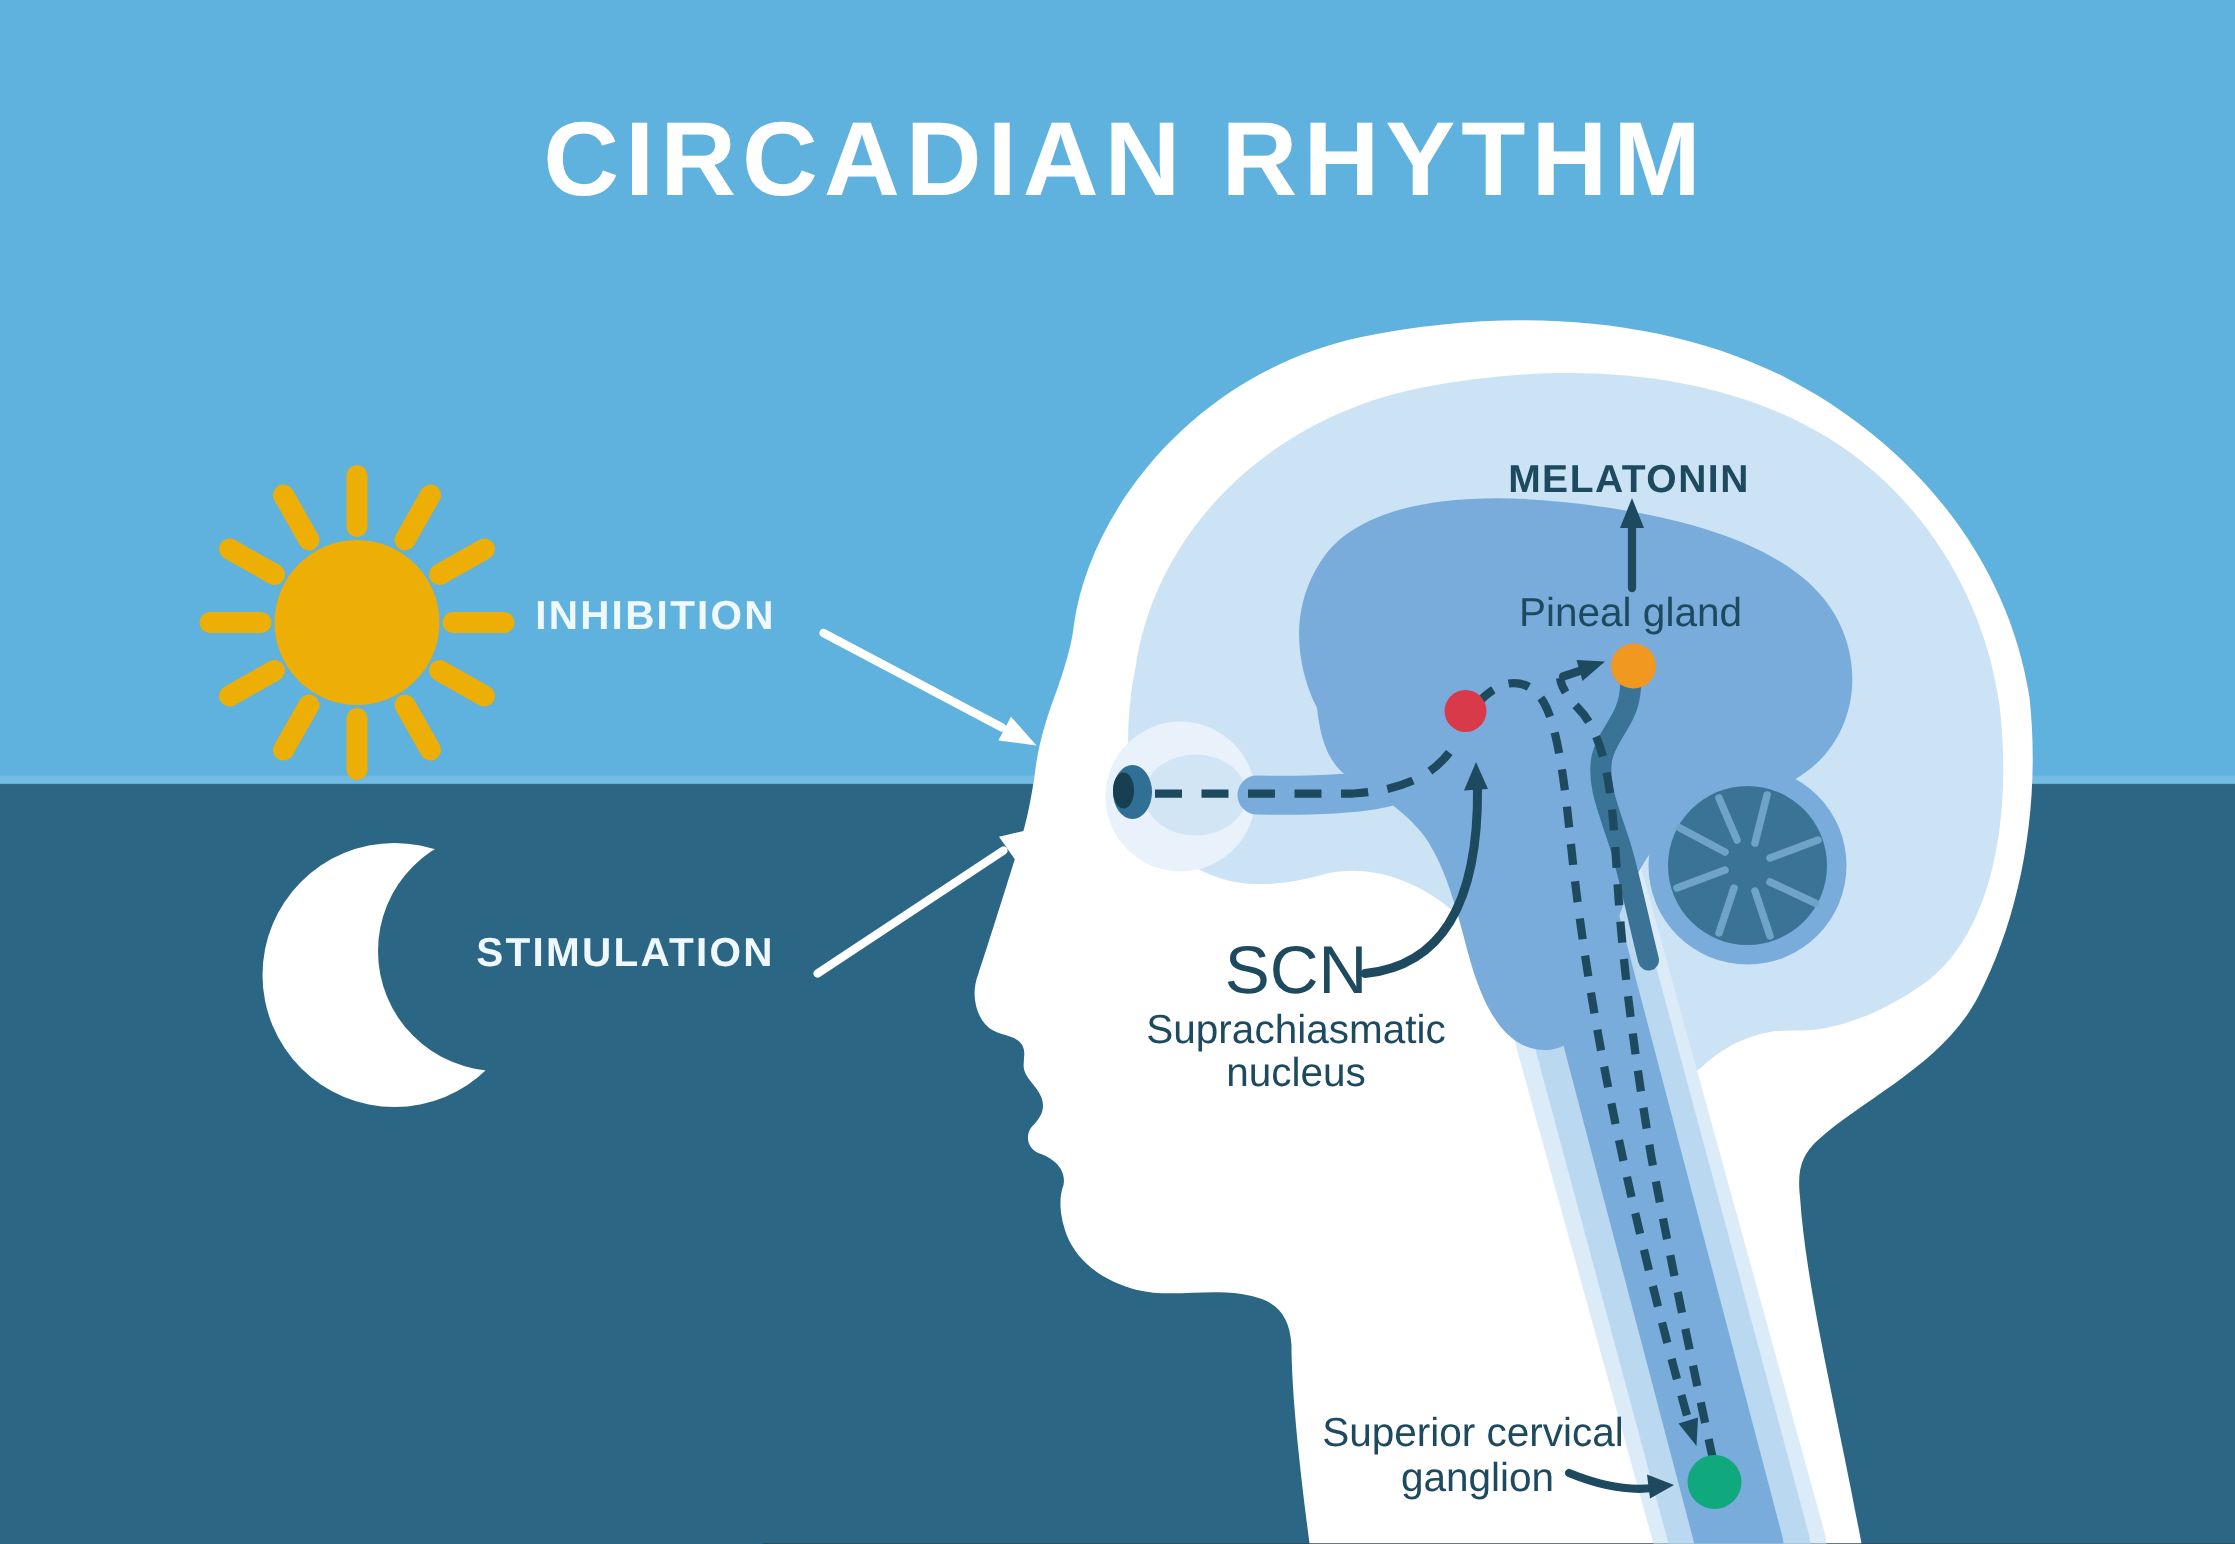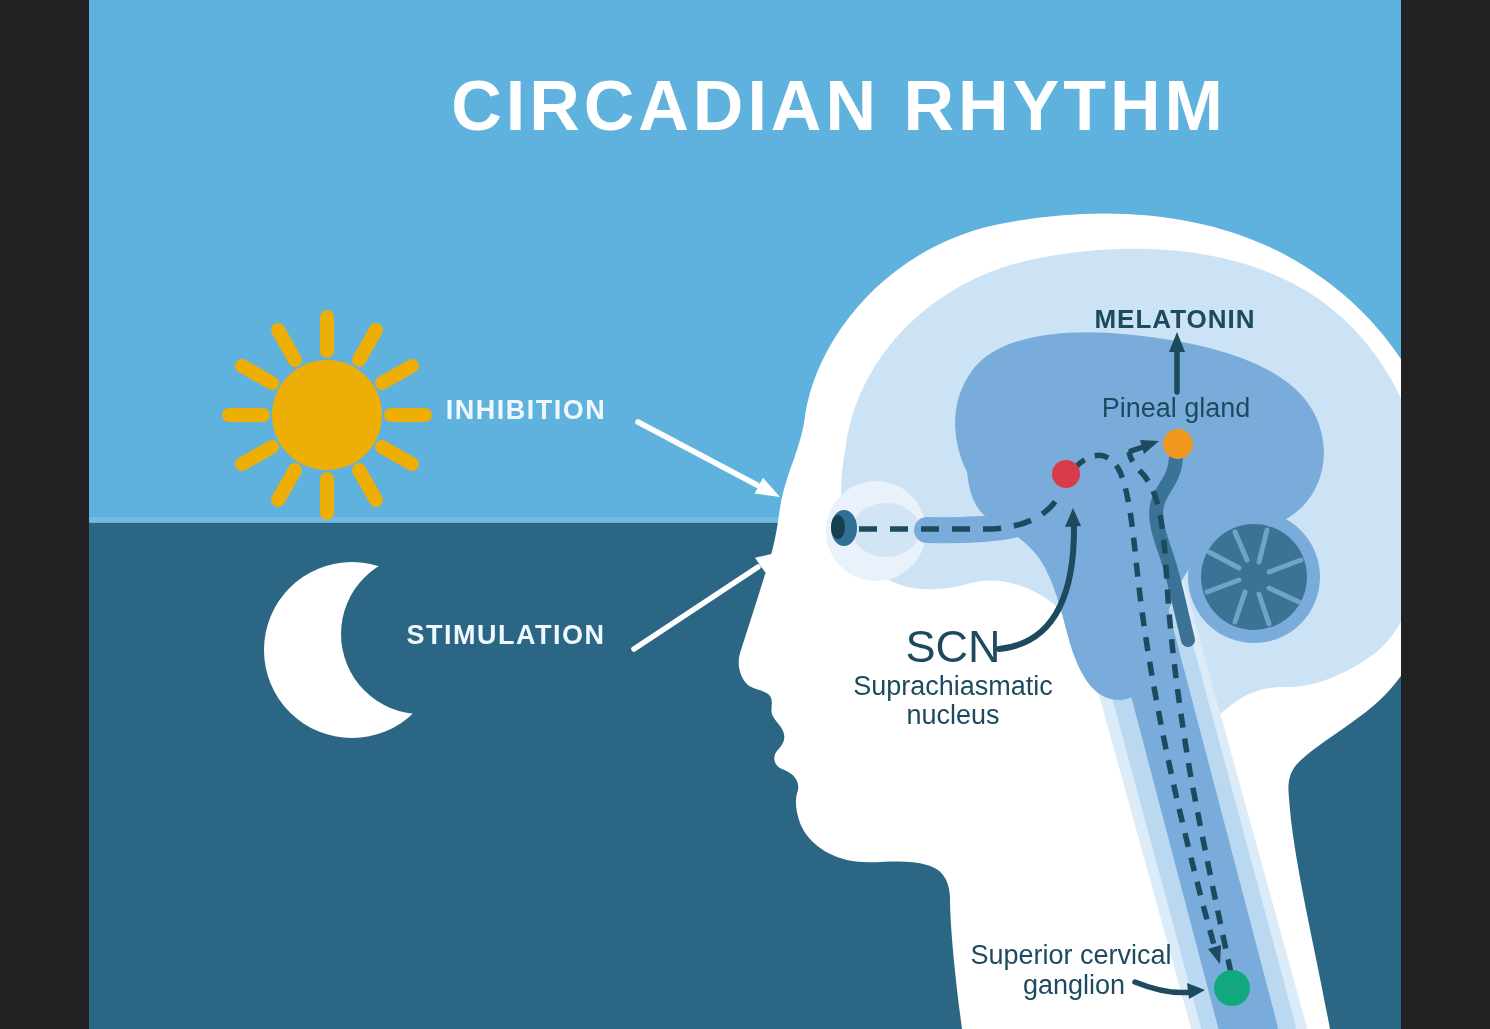--- a/index.html
+++ b/index.html
@@ -1,16 +1,16 @@
 <!DOCTYPE html>
 <html><head>
 <meta charset="utf-8">
 <style>
   html,body{margin:0;padding:0;background:#222;}
-  .stage{position:relative;width:1312px;height:1029px;margin:0 auto;overflow:hidden;
+  .stage{position:relative;width:1490px;height:1029px;margin:0 auto;overflow:hidden;
          font-family:"Liberation Sans",sans-serif;}
   svg{display:block;}
   text{font-family:"Liberation Sans","DejaVu Sans",sans-serif;}
   .t-title{font-size:70px;font-weight:700;letter-spacing:4px;fill:#FFFFFF;}
   .t-side{font-size:27px;font-weight:700;letter-spacing:1.5px;fill:#EFF8FD;}
   .t-navy-bold{font-size:26px;font-weight:700;letter-spacing:1px;fill:#1D4A5E;}
   .t-navy-big{font-size:45px;font-weight:500;fill:#1D4A5E;}
   .t-navy{font-size:27px;font-weight:500;fill:#1D4A5E;}
   .white-line{stroke:#FFFFFF;stroke-width:5.5;fill:none;stroke-linecap:round;}
   .white-head{fill:#FFFFFF;}

